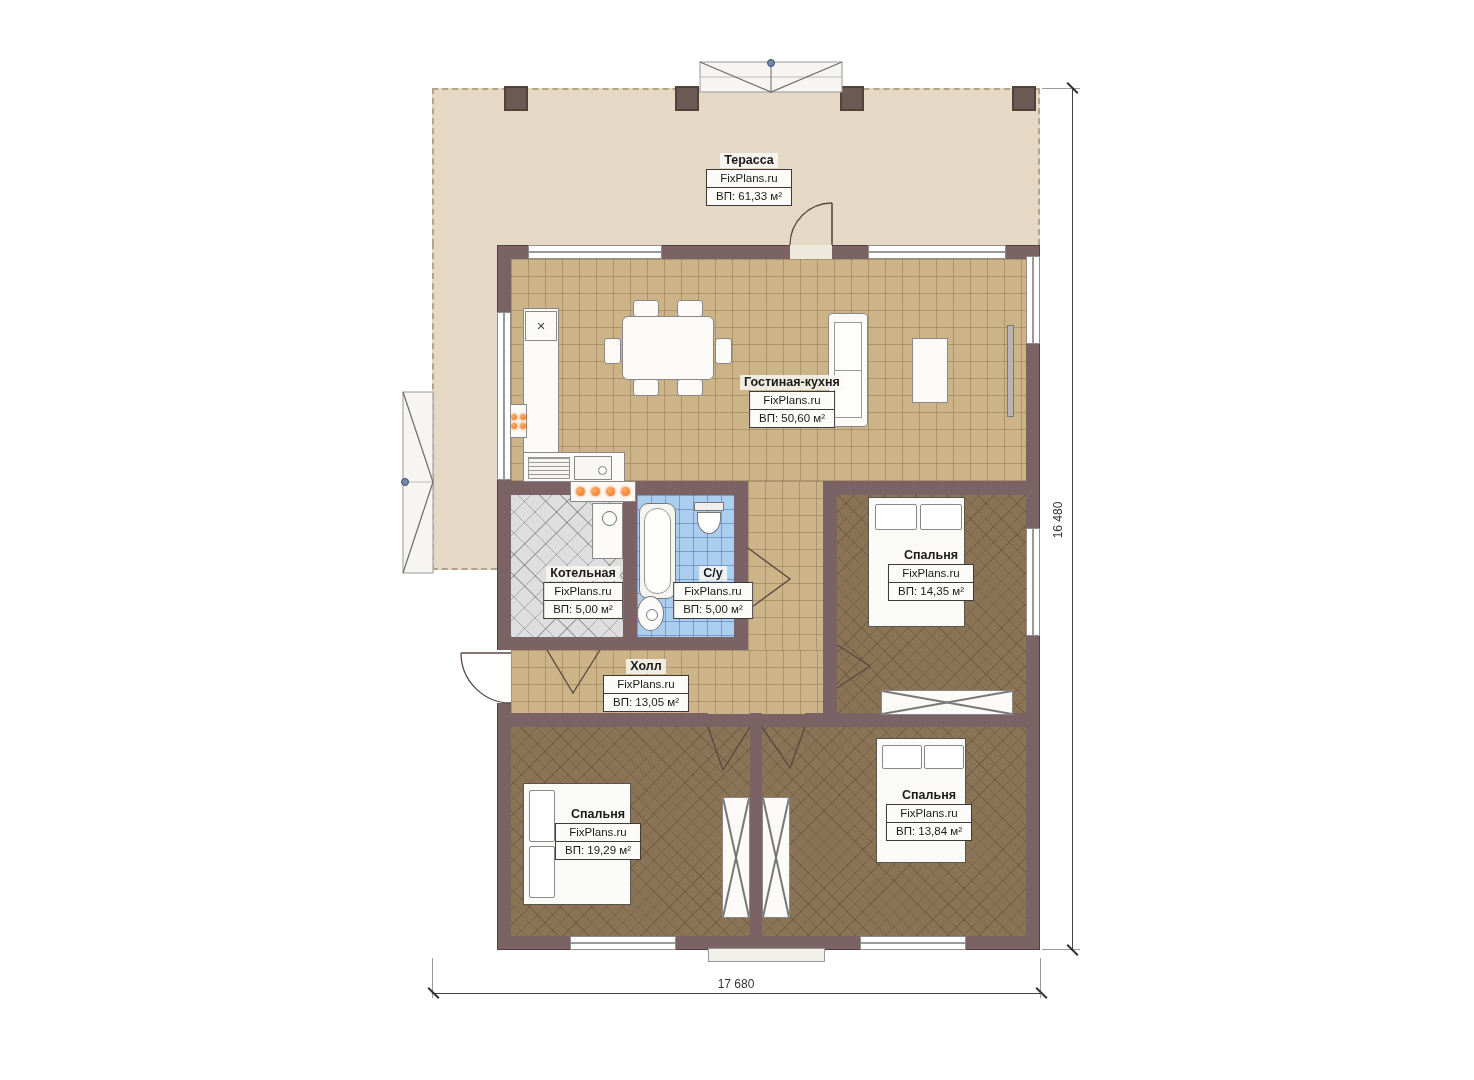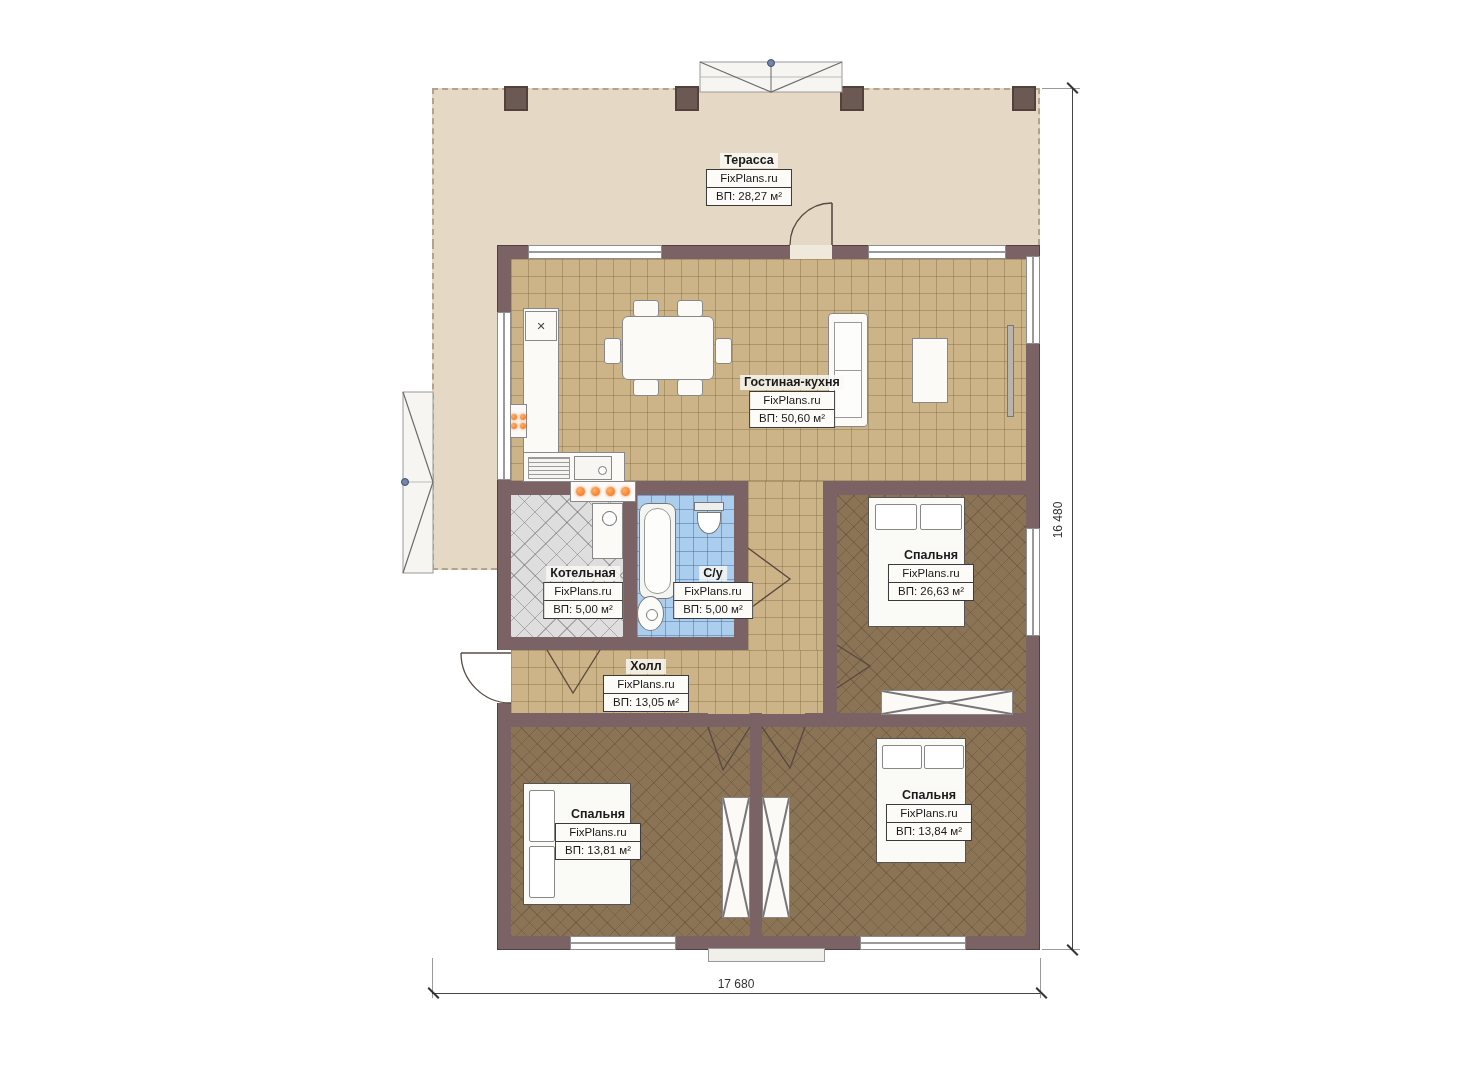--- a/index.html
+++ b/index.html
@@ -230,21 +230,21 @@
       <path d="M837 645 L870 666 L837 688" stroke-width="1.4"></path>
       <path d="M708 727 L723 770 L750 727" stroke-width="1.4"></path>
       <path d="M762 727 L790 768 L805 727" stroke-width="1.4"></path>
     </g>
   </svg>
 
   <div class="rlabel" style="left:738px;top:150px">
     <div class="rname">Терасса</div><br>
     <div class="rbox">
       <div class="rrow">FixPlans.ru</div>
-      <div class="rrow">ВП: 28,27 м²</div>
+      <div class="rrow">ВП: 61,33 м²</div>
     </div>
   </div>
   <div class="rlabel" style="left:781px;top:372px">
     <div class="rname">Гостиная-кухня</div><br>
     <div class="rbox">
       <div class="rrow">FixPlans.ru</div>
       <div class="rrow">ВП: 50,60 м²</div>
     </div>
   </div>
   <div class="rlabel" style="left:572px;top:563px">
@@ -265,28 +265,28 @@
     <div class="rname">Холл</div><br>
     <div class="rbox">
       <div class="rrow">FixPlans.ru</div>
       <div class="rrow">ВП: 13,05 м²</div>
     </div>
   </div>
   <div class="rlabel" style="left:920px;top:545px">
     <div class="rname">Спальня</div><br>
     <div class="rbox">
       <div class="rrow">FixPlans.ru</div>
-      <div class="rrow">ВП: 26,63 м²</div>
+      <div class="rrow">ВП: 14,35 м²</div>
     </div>
   </div>
   <div class="rlabel" style="left:587px;top:804px">
     <div class="rname">Спальня</div><br>
     <div class="rbox">
       <div class="rrow">FixPlans.ru</div>
-      <div class="rrow">ВП: 13,81 м²</div>
+      <div class="rrow">ВП: 19,29 м²</div>
     </div>
   </div>
   <div class="rlabel" style="left:918px;top:785px">
     <div class="rname">Спальня</div><br>
     <div class="rbox">
       <div class="rrow">FixPlans.ru</div>
       <div class="rrow">ВП: 13,84 м²</div>
     </div>
   </div>
 

